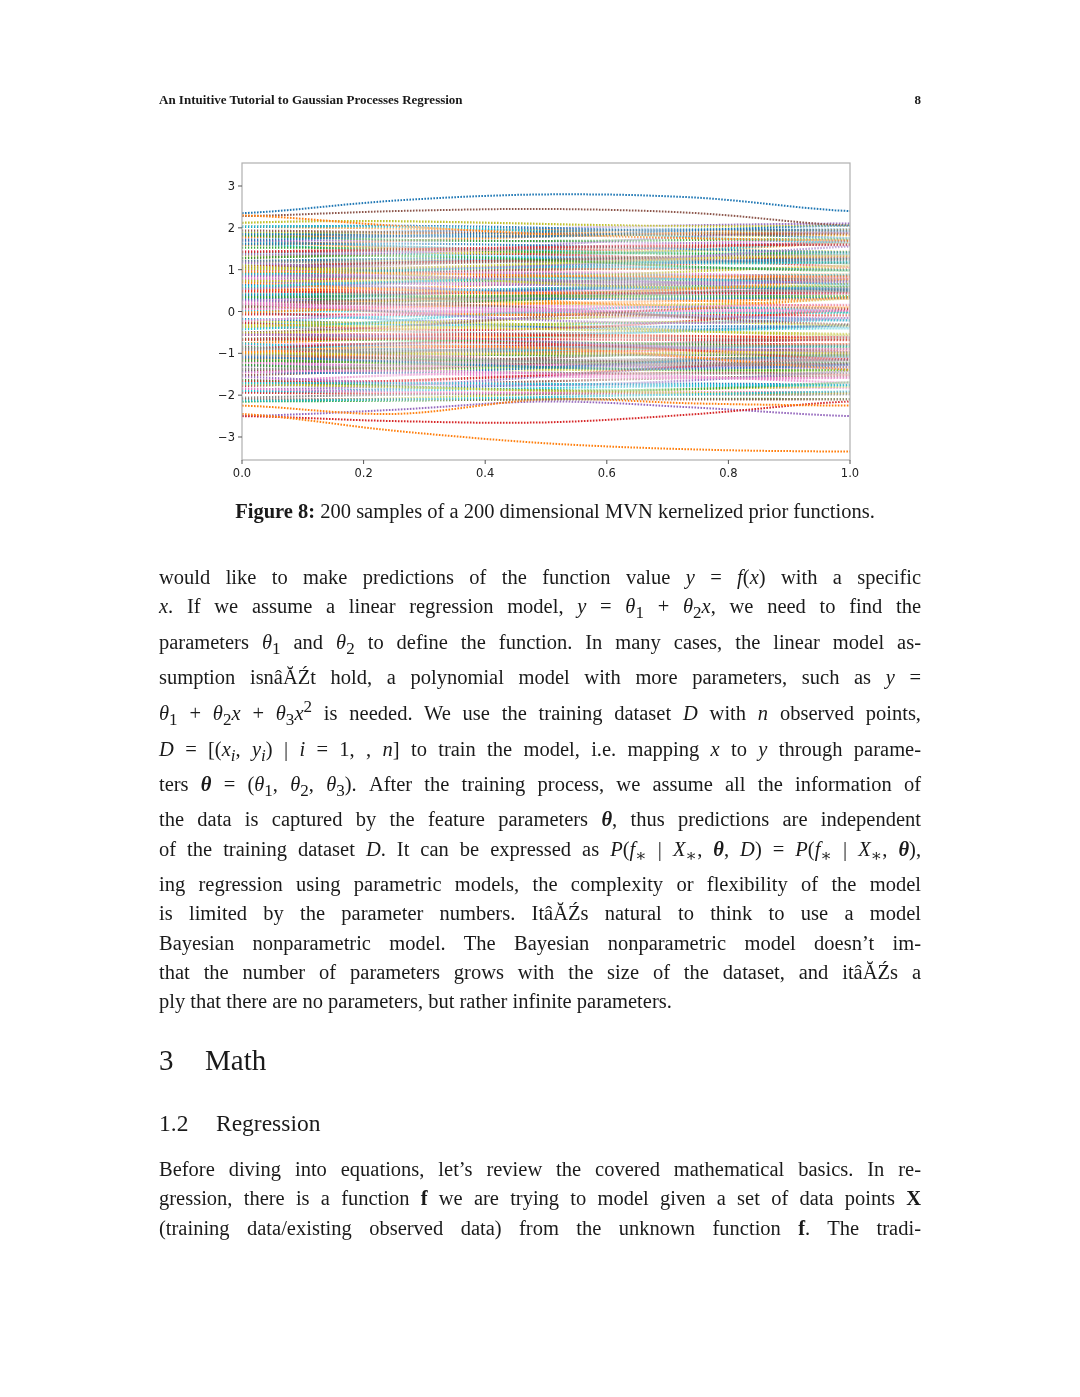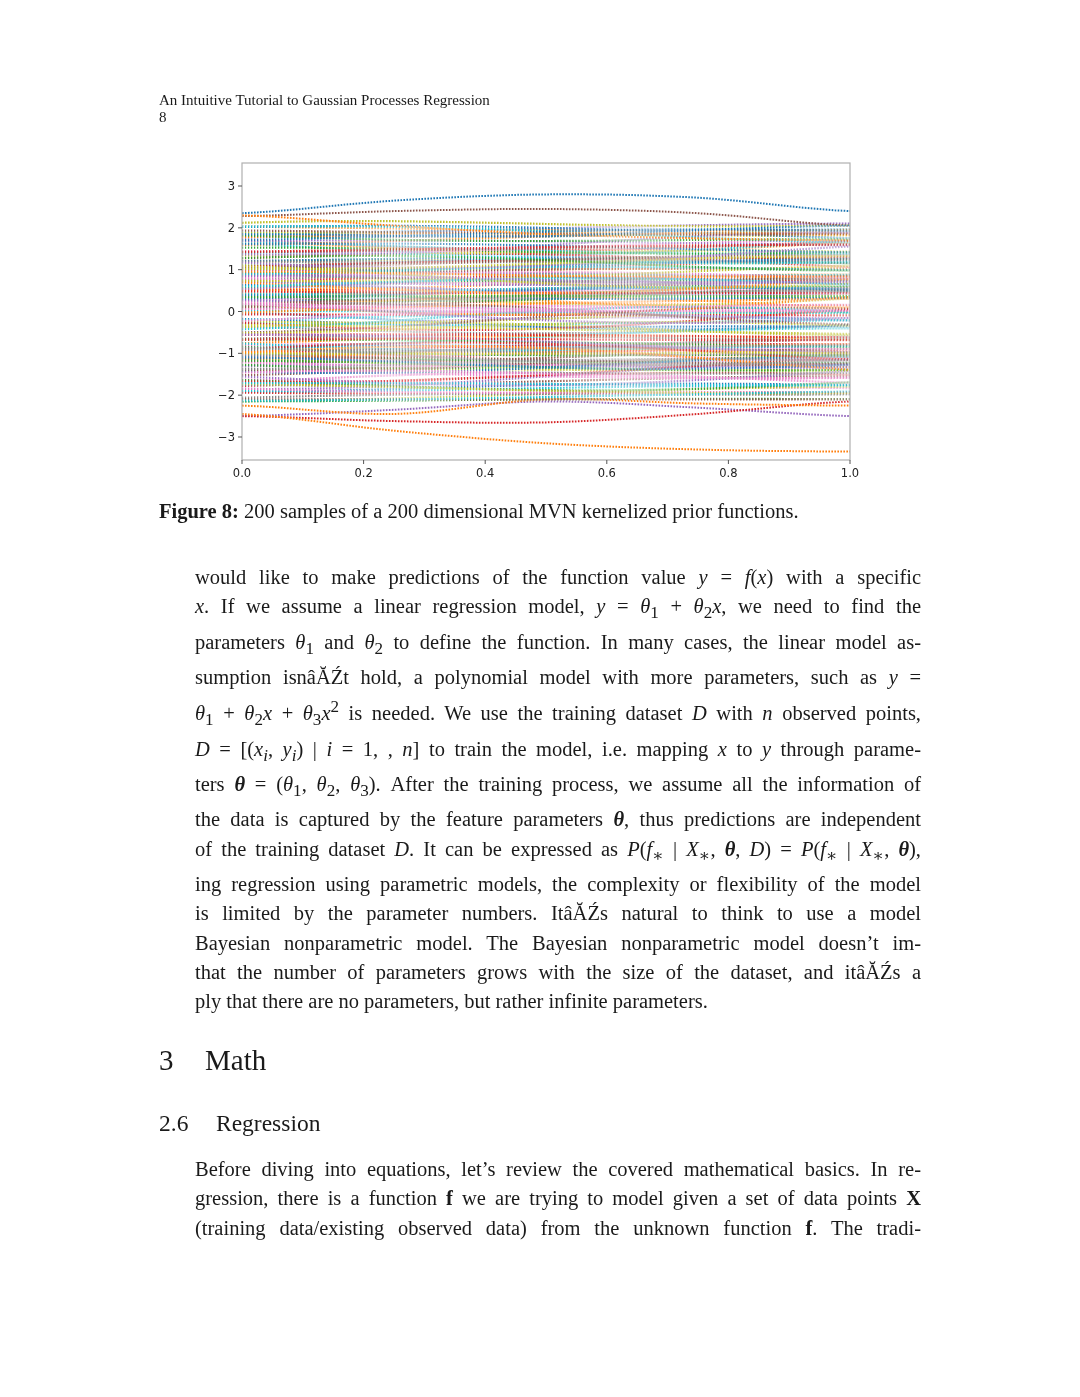--- a/index.html
+++ b/index.html
@@ -1,26 +1,26 @@
 <!DOCTYPE html>
 <html><head>
 <meta charset="utf-8">
 <style>
   html, body { margin: 0; padding: 0; background: #ffffff; }
   body { width: 1080px; height: 1397px; position: relative; overflow: hidden;
          font-family: "Liberation Serif", "DejaVu Serif", serif; color: #1a1a1a; }
   .running-head { position: absolute; left: 159px; top: 92px; width: 762px;
-                  font-weight: normal; font-size: 15px; display: flex; justify-content: space-between; flex-direction: column; }
+                  font-weight: bold; font-size: 13px; display: flex; justify-content: space-between; }
   .figure { position: absolute; left: 205px; top: 160px; width: 680px; height: 320px; }
   .figure svg { display: block; }
-  .caption { position: absolute; left: 159px; top: 500px; width: 762px; text-align: left; font-size: 20.5px; }
+  .caption { position: absolute; left: 174px; top: 500px; width: 762px; text-align: center; font-size: 20.5px; }
   .caption b { font-weight: bold; }
   .body-text { position: absolute; left: 159px; width: 762px; font-size: 20.5px;
                line-height: 29.3px; text-align: justify; }
-  .body-text .line { display: block; text-align: justify; text-align-last: justify; white-space: nowrap; margin-left: 36px; }
+  .body-text .line { display: block; text-align: justify; text-align-last: justify; white-space: nowrap; }
   .body-text .line.last { text-align-last: left; }
   .sec { position: absolute; left: 159px; font-weight: normal; }
   .sec .num { display: inline-block; }
   .sec-3 { top: 1044px; font-size: 29px; }
   .sec-3 .num { width: 46px; }
   .sec-31 { top: 1110px; font-size: 23.5px; }
   .sec-31 .num { width: 57px; }
   i { font-style: italic; }
 </style>
 </head>
@@ -479,20 +479,20 @@
     <span class="line">Bayesian nonparametric model. The Bayesian nonparametric model doesn’t im-</span>
     <span class="line">that the number of parameters grows with the size of the dataset, and itâĂŹs a</span>
     <span class="line last">ply that there are no parameters, but rather infinite parameters.</span>
   </div>
 
 <div class="sec sec-3">
   <span class="num">3</span><span>Math</span>
 </div>
 
 <div class="sec sec-31">
-  <span class="num">2.6</span><span>Regression</span>
+  <span class="num">1.2</span><span>Regression</span>
 </div>
 
 <div class="body-text" id="p2" style="top:1155px;">
     <span class="line">Before diving into equations, let’s review the covered mathematical basics. In re-</span>
     <span class="line">gression, there is a function <b>f</b> we are trying to model given a set of data points <b>X</b></span>
     <span class="line">(training data/existing observed data) from the unknown function <b>f</b>. The tradi-</span>
   </div>
 
 </body></html>

